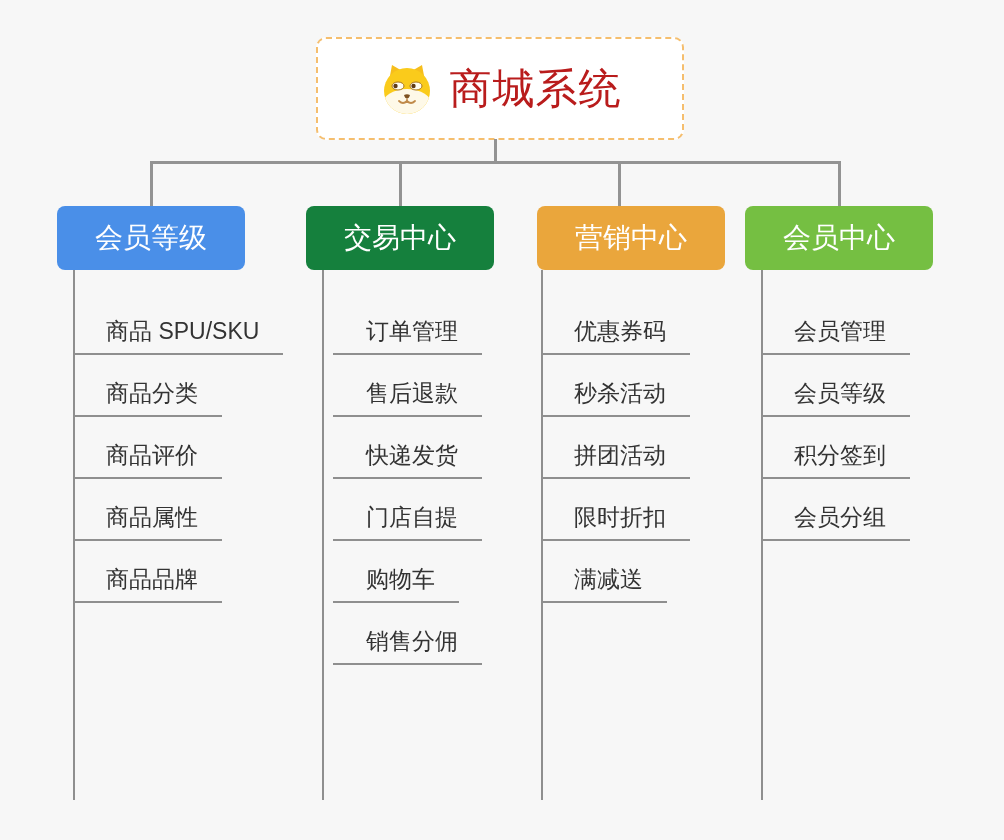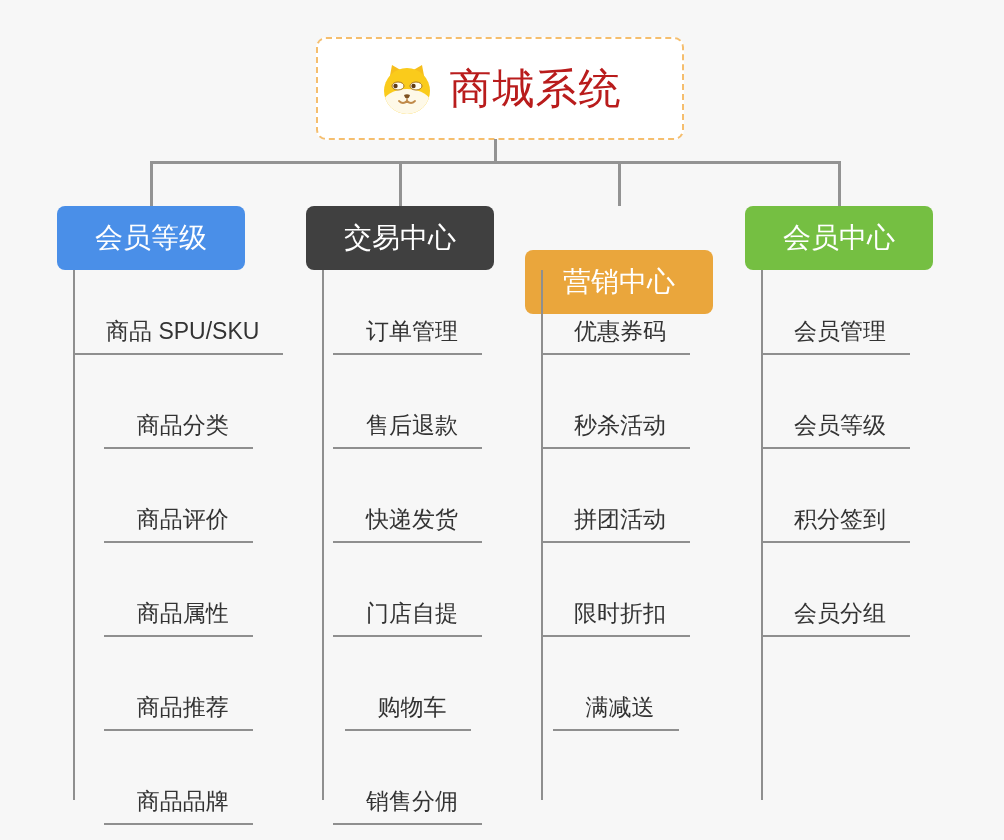--- a/index.html
+++ b/index.html
@@ -25,28 +25,28 @@
   .bus  { left:150px; top:161px; width:691px; height:3px; }
   .drop { top:163px; width:3px; height:43px; }
   .drop-0 { left:150px; } .drop-1 { left:399px; } .drop-2 { left:618px; } .drop-3 { left:838px; }
 
   
   .branch-box {
     position:absolute; top:206px; width:188px; height:64px;
     border-radius:8px; color:#ffffff; font-size:28px;
     display:flex; align-items:center; justify-content:center;
   }
-  .b0 { left:57px; } .b1 { left:306px; } .b2 { left:525px;margin-top:44px; } .b3 { left:745px; }
+  .b0 { left:57px; } .b1 { left:306px; } .b2 { left:537px; } .b3 { left:745px; }
 
   
   .branch-line { position:absolute; top:270px; width:2px; height:530px; background:#8F8F8F; }
   .l0 { left:73px; } .l1 { left:322px; } .l2 { left:541px; } .l3 { left:761px; }
 
   
-  .column { position:absolute; top:270px; display:flex; flex-direction:column; align-items:center;gap:32px; }
+  .column { position:absolute; top:270px; display:flex; flex-direction:column; align-items:flex-start; }
   .c0 { left:73px; } .c1 { left:322px;padding-left:11px; } .c2 { left:541px; } .c3 { left:761px; }
   .leaf {
     box-sizing:border-box; height:62px;
     display:flex; align-items:flex-end;
     border-bottom:2px solid #8F8F8F;
     padding:0 24px 9px 33px;
     font-size:23px; color:#333333; line-height:1.15; white-space:nowrap;
   }
   .leaf:first-child { height:85px; }
 </style>
@@ -78,35 +78,34 @@
   </div>
 
   <div class="connector stem"></div>
   <div class="connector bus"></div>
   <div class="connector drop drop-0"></div>
   <div class="connector drop drop-1"></div>
   <div class="connector drop drop-2"></div>
   <div class="connector drop drop-3"></div>
 
   <div class="branch-box b0" style="background-color: rgb(74, 143, 232);">会员等级</div>
-  <div class="branch-box b1" style="background-color: #404040;">交易中心</div>
+  <div class="branch-box b1" style="background-color: #15803d;">交易中心</div>
   <div class="branch-box b2" style="background-color: rgb(234, 166, 60);">营销中心</div>
   <div class="branch-box b3" style="background-color: rgb(117, 191, 66);">会员中心</div>
 
   <div class="branch-line l0"></div>
   <div class="branch-line l1"></div>
   <div class="branch-line l2"></div>
   <div class="branch-line l3"></div>
 
   <div class="column c0">
     <div class="leaf">商品 SPU/SKU</div>
     <div class="leaf">商品分类</div>
     <div class="leaf">商品评价</div>
     <div class="leaf">商品属性</div>
-    <div class="leaf">商品推荐</div>
     <div class="leaf">商品品牌</div>
   </div>
 
   <div class="column c1">
     <div class="leaf">订单管理</div>
     <div class="leaf">售后退款</div>
     <div class="leaf">快递发货</div>
     <div class="leaf">门店自提</div>
     <div class="leaf">购物车</div>
     <div class="leaf">销售分佣</div>

